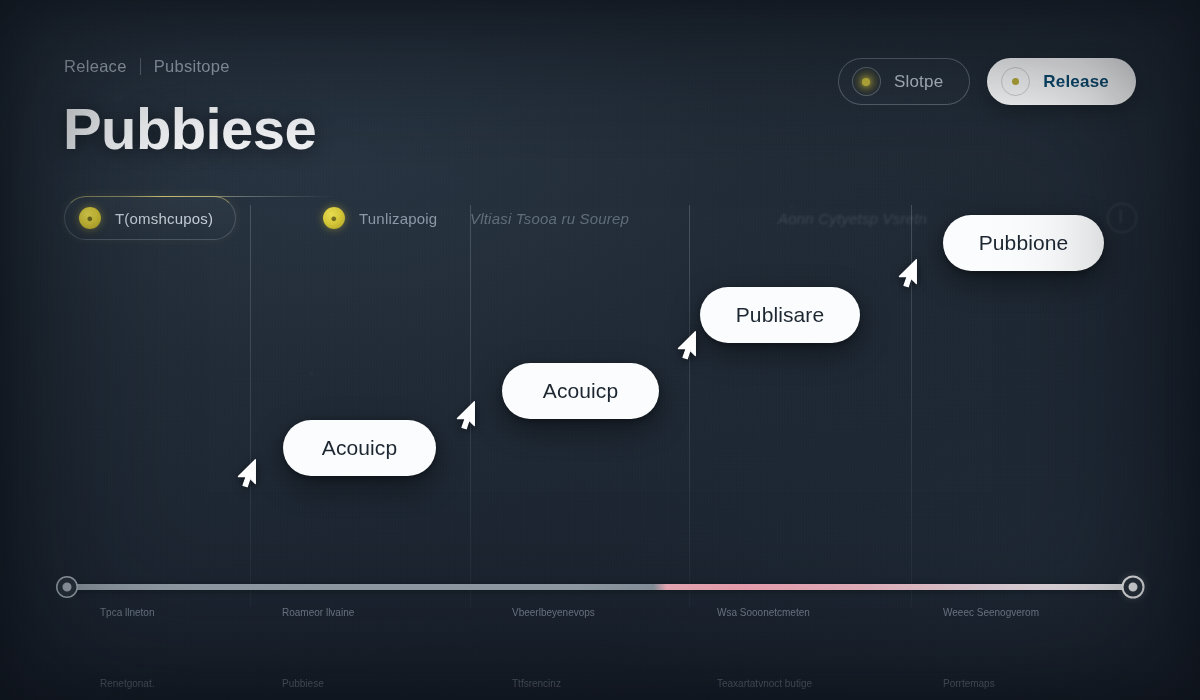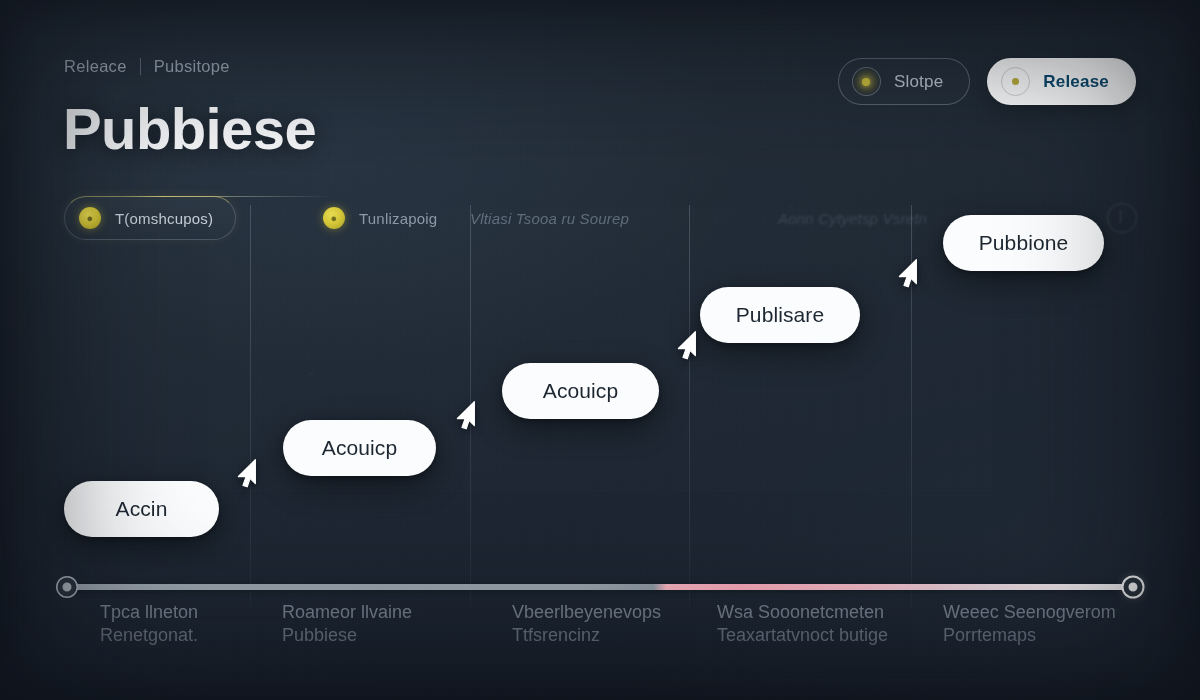--- a/index.html
+++ b/index.html
@@ -311,27 +311,27 @@
   .tick-labels {
     position: absolute;
     left: 64px;
     right: 40px;
     top: 601px;
     height: 60px;
   }
   .tick {
     position: absolute;
     top: 0;
-    font-size: 18px;
+    font-size: 10px;
     line-height: 23px;
     color: rgba(152,165,179,0.72);
     filter: blur(0.55px);
     white-space: nowrap;
   }
-  .tick .l2 { color: rgba(146,159,173,0.66); }
+  .tick .l2 { color: rgba(146,159,173,0.66); margin-top: 48px; }
 </style>
 </head>
 <body>
 
 <div class="screen">
 
   <div class="noise"></div>
 
   <div class="speck" style="left:310px;top:372px;width:3px;height:3px;opacity:.45"></div>
   <div class="speck" style="left:1010px;top:30px;width:2px;height:2px;opacity:.4"></div>
@@ -384,23 +384,20 @@
     </div>
   </div>
 
   <div class="ghost-circle"></div>
 
   <div class="vguide" style="left:250px"></div>
   <div class="vguide" style="left:470px"></div>
   <div class="vguide" style="left:689px"></div>
   <div class="vguide" style="left:911px"></div>
 
-  <div class="card" style="left:64px;top:481px;width:155px">
-      <span>Accin</span>
-    </div>
   <div class="card" style="left:283px;top:420px;width:153px">
       <span>Acouicp</span>
     </div>
   <div class="card" style="left:502px;top:363px;width:157px">
       <span>Acouicp</span>
     </div>
   <div class="card" style="left:700px;top:287px;width:160px">
       <span>Publisare</span>
     </div>
   <div class="card" style="left:943px;top:215px;width:161px">

